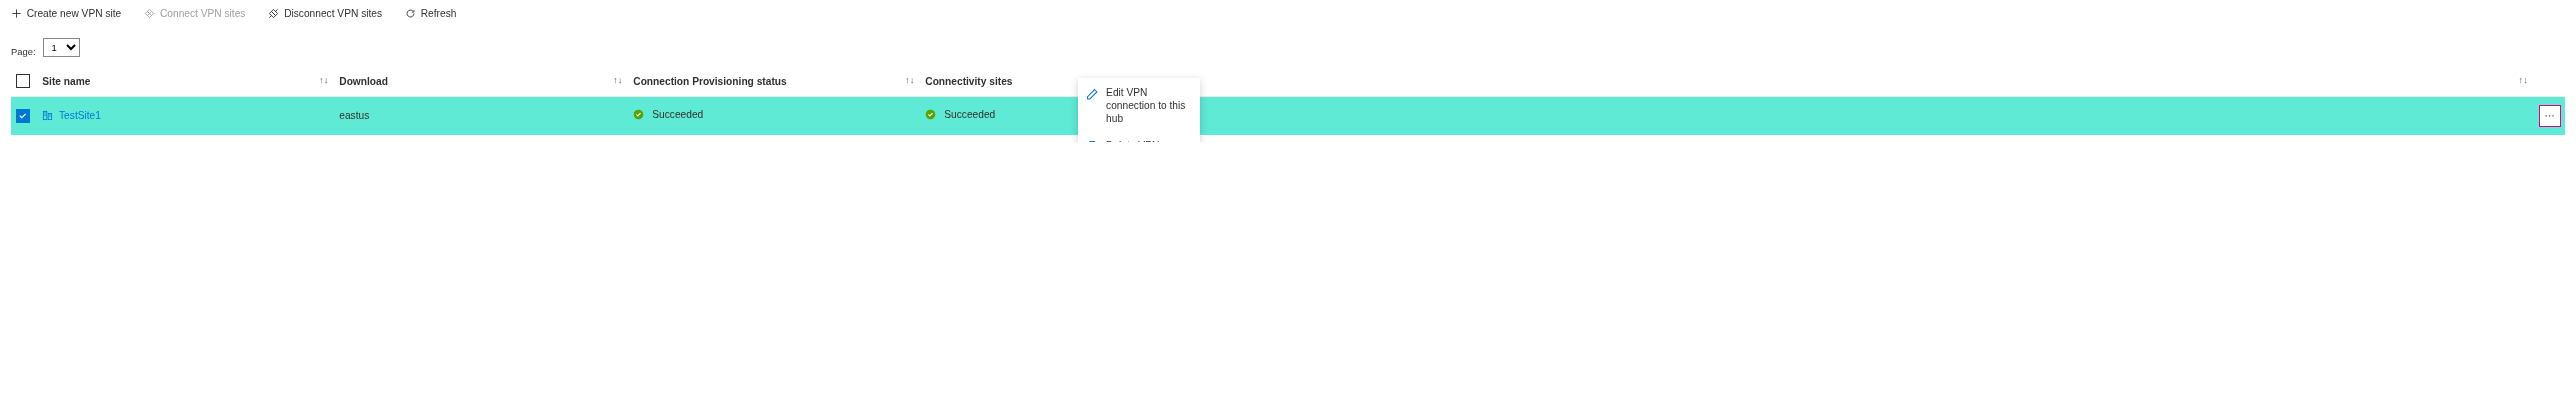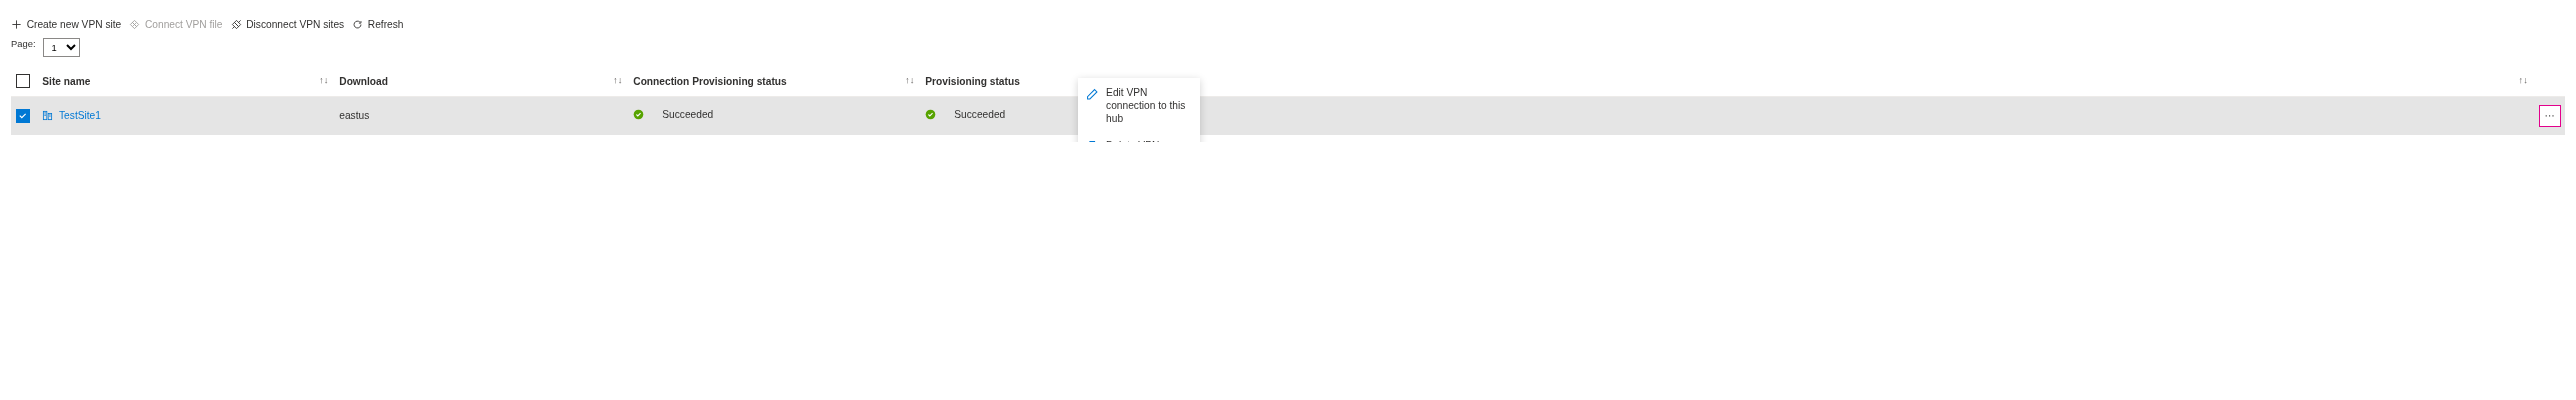--- a/index.html
+++ b/index.html
@@ -8,40 +8,40 @@
     padding: 7.8px 11px;
     font-family: "Segoe UI", -apple-system, sans-serif;
     font-size: 10.2px;
     color: #323130;
     background: #fff;
     position: relative;
     width: 2576px;
   }
   .toolbar {
     display: flex;
-    align-items: flex-end;
-    gap: 8px;
+    align-items: flex-start;
+    gap: 23px;
     height: 22px;
   }
   .toolbar button {
     border: none;
     background: transparent;
     font-size: 10.2px;
     color: #323130;
     display: flex;
     align-items: center;
     gap: 4.7px;
     cursor: pointer;
     padding: 0;
   }
   .toolbar button.disabled { color: #a19f9d; cursor: default; }
   .toolbar svg { width: 11px; height: 11px; }
   .pager {
     display: flex;
-    align-items: flex-start;
+    align-items: flex-end;
     gap: 7.8px;
     margin-top: 7.8px;
     font-size: 9.4px;
   }
   .pager select {
     height: 19px;
     width: 37px;
     border: 0.8px solid #8a8886;
     background: #fff;
     font-size: 9.4px;
@@ -73,32 +73,32 @@
     top: 6.2px;
     color: #605e5c;
     font-size: 9.4px;
     cursor: pointer;
   }
   td {
     padding: 7.8px 4.7px;
     font-size: 10.2px;
     vertical-align: middle;
   }
-  tr.row { background: #e5e5e5; }
+  tr.row { background: #5eead4; }
   .chk {
     width: 14px; height: 14px;
     border: 0.8px solid #323130;
     display: inline-flex;
     align-items: center; justify-content: center;
     background: #fff;
   }
   .chk.checked { background: #0078d4; border-color: #0078d4; color: #fff; }
   .link { color: #0078d4; text-decoration: none; cursor: pointer; }
   .site-icon { width:11px; height:11px; vertical-align: -1.6px; margin-right: 3.1px; }
-  .status { display: inline-flex; align-items: center; gap: 18px; }
+  .status { display: inline-flex; align-items: center; gap: 8px; }
   .ok-dot {
     width: 11px; height: 11px;
     display: inline-flex; align-items:center; justify-content:center;
   }
   .more-btn {
     width: 22px; height: 22px;
     border: 1.6px solid #e3008c;
     display: inline-flex;
     align-items: center; justify-content: center;
     color: #323130;
@@ -132,21 +132,21 @@
   <button>
     <svg viewBox="0 0 16 16" fill="none" stroke="currentColor" stroke-width="1.3">
         <path d="M8 2v12M2 8h12"></path>
       </svg>
     <span>Create new VPN site</span>
   </button>
   <button class="disabled">
     <svg viewBox="0 0 16 16" fill="none" stroke="currentColor" stroke-width="1.3">
         <path d="M6 10l4-4M8 2l6 6-3 3-6-6zM2 8l6 6 3-3-6-6z" stroke-linejoin="round"></path>
       </svg>
-    <span>Connect VPN file</span>
+    <span>Connect VPN sites</span>
   </button>
   <button>
     <svg viewBox="0 0 16 16" fill="none" stroke="currentColor" stroke-width="1.3">
         <path d="M5 11l-3 3M11 5l3-3M8 2l6 6-3 3-6-6zM2 8l6 6 3-3-6-6z" stroke-linejoin="round"></path>
       </svg>
     <span>Disconnect VPN sites</span>
   </button>
   <button>
     <svg viewBox="0 0 16 16" fill="none" stroke="currentColor" stroke-width="1.3">
         <path d="M13 8a5 5 0 1 1-1.5-3.5M13 3v3h-3"></path>
@@ -182,21 +182,21 @@
       </th>
       <th>
         <span>Download</span>
         <span class="sort">↑↓</span>
       </th>
       <th>
         <span>Connection Provisioning status</span>
         <span class="sort">↑↓</span>
       </th>
       <th>
-        <span>Provisioning status</span>
+        <span>Connectivity sites</span>
         <span class="sort">↑↓</span>
       </th>
       <th></th>
     </tr>
   </thead>
   <tbody>
     <tr class="row">
       <td>
         <span class="chk checked">
           <svg width="9.4" height="9.4" viewBox="0 0 16 16" fill="none" stroke="#fff" stroke-width="2">

